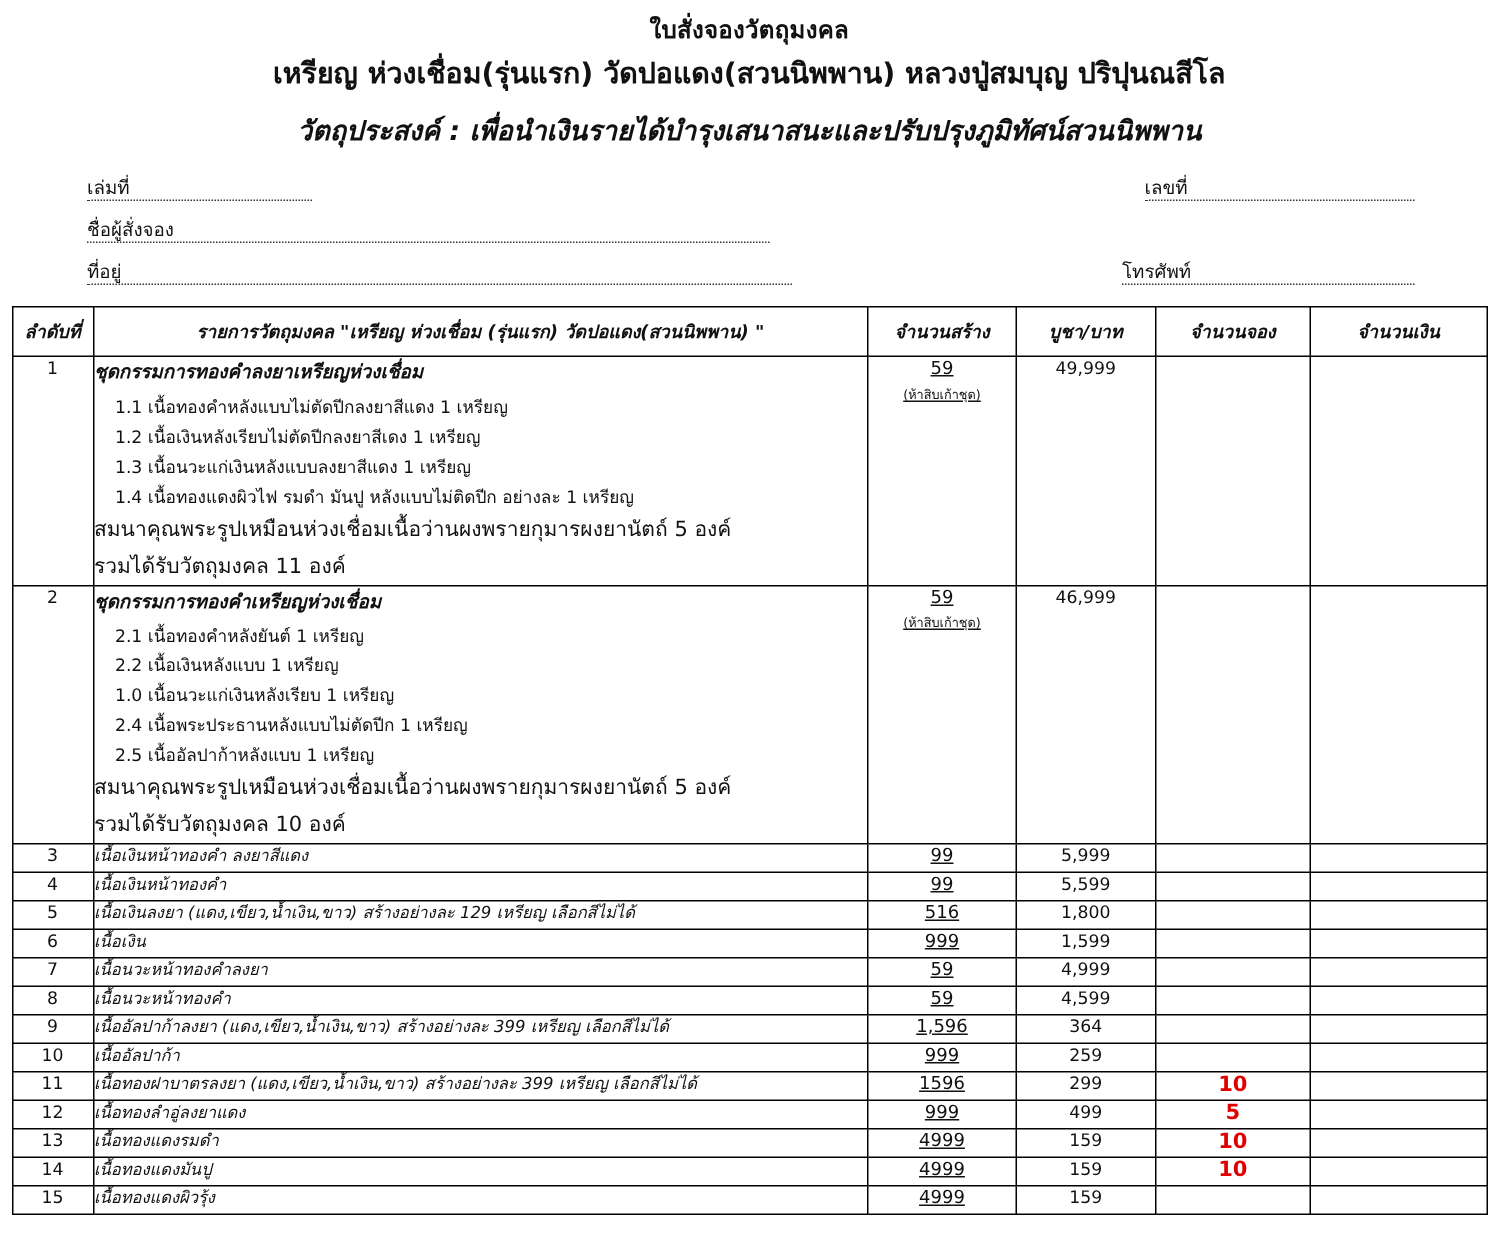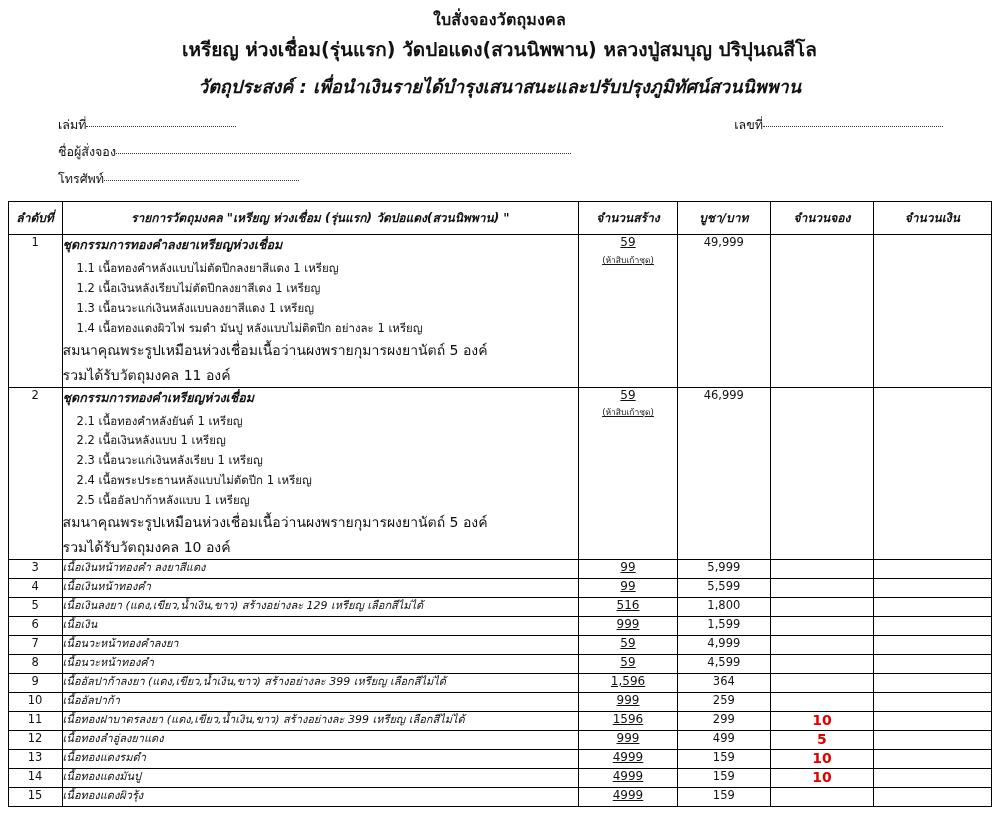--- a/index.html
+++ b/index.html
@@ -51,20 +51,21 @@
   .meta-row {
     display: flex;
     justify-content: space-between;
     align-items: baseline;
     margin-bottom: 7px;
   }
   .meta-cell {
     display: flex;
     align-items: baseline;
     white-space: nowrap;
+    flex-direction: column;
   }
   .meta-cell .lbl { font-size: 12.5px; }
   .dots {
     display: inline-block;
     border-bottom: 1px dotted #333;
     height: 0;
     position: relative;
     top: -2px;
   }
   .dots.d1 { width: 150px; }
@@ -157,20 +158,24 @@
         <span class="dots d2"></span>
       </div>
     </div>
     <div class="meta-row">
       <div class="meta-cell">
         <span class="lbl">ชื่อผู้สั่งจอง</span>
         <span class="dots d3"></span>
       </div>
     </div>
     <div class="meta-row">
+      <div class="meta-cell">
+        <span class="lbl">ที่อยู่</span>
+        <span class="dots d5"></span>
+      </div>
       <div class="meta-cell">
         <span class="lbl">โทรศัพท์</span>
         <span class="dots d6"></span>
       </div>
     </div>
   </div>
 
   <table class="order">
     <colgroup>
       <col class="col-no">
@@ -209,21 +214,21 @@
           <td class="c-price">49,999</td>
           <td class="c-qty"></td>
           <td class="c-amt"></td>
         </tr>
         <tr>
           <td class="c-no">2</td>
           <td class="c-desc">
             <div class="grp-title">ชุดกรรมการทองคำเหรียญห่วงเชื่อม</div>
             <div class="sub-line">2.1 เนื้อทองคำหลังยันต์  1 เหรียญ</div>
             <div class="sub-line">2.2 เนื้อเงินหลังแบบ  1 เหรียญ</div>
-            <div class="sub-line">2.3 เนื้อนวะแก่เงินหลังเรียบ  1 เหรียญ</div>
+            <div class="sub-line">1.0 เนื้อนวะแก่เงินหลังเรียบ  1 เหรียญ</div>
             <div class="sub-line">2.4 เนื้อพระประธานหลังแบบไม่ตัดปีก  1 เหรียญ</div>
             <div class="sub-line">2.5 เนื้ออัลปาก้าหลังแบบ  1 เหรียญ</div>
             <div class="plain-line">สมนาคุณพระรูปเหมือนห่วงเชื่อมเนื้อว่านผงพรายกุมารผงยานัตถ์ 5 องค์</div>
             <div class="plain-line">รวมได้รับวัตถุมงคล 10 องค์</div>
           </td>
           <td class="c-made">
             <div class="made-main">59</div>
             <div class="made-sub">(ห้าสิบเก้าชุด)</div>
           </td>
           <td class="c-price">46,999</td>

